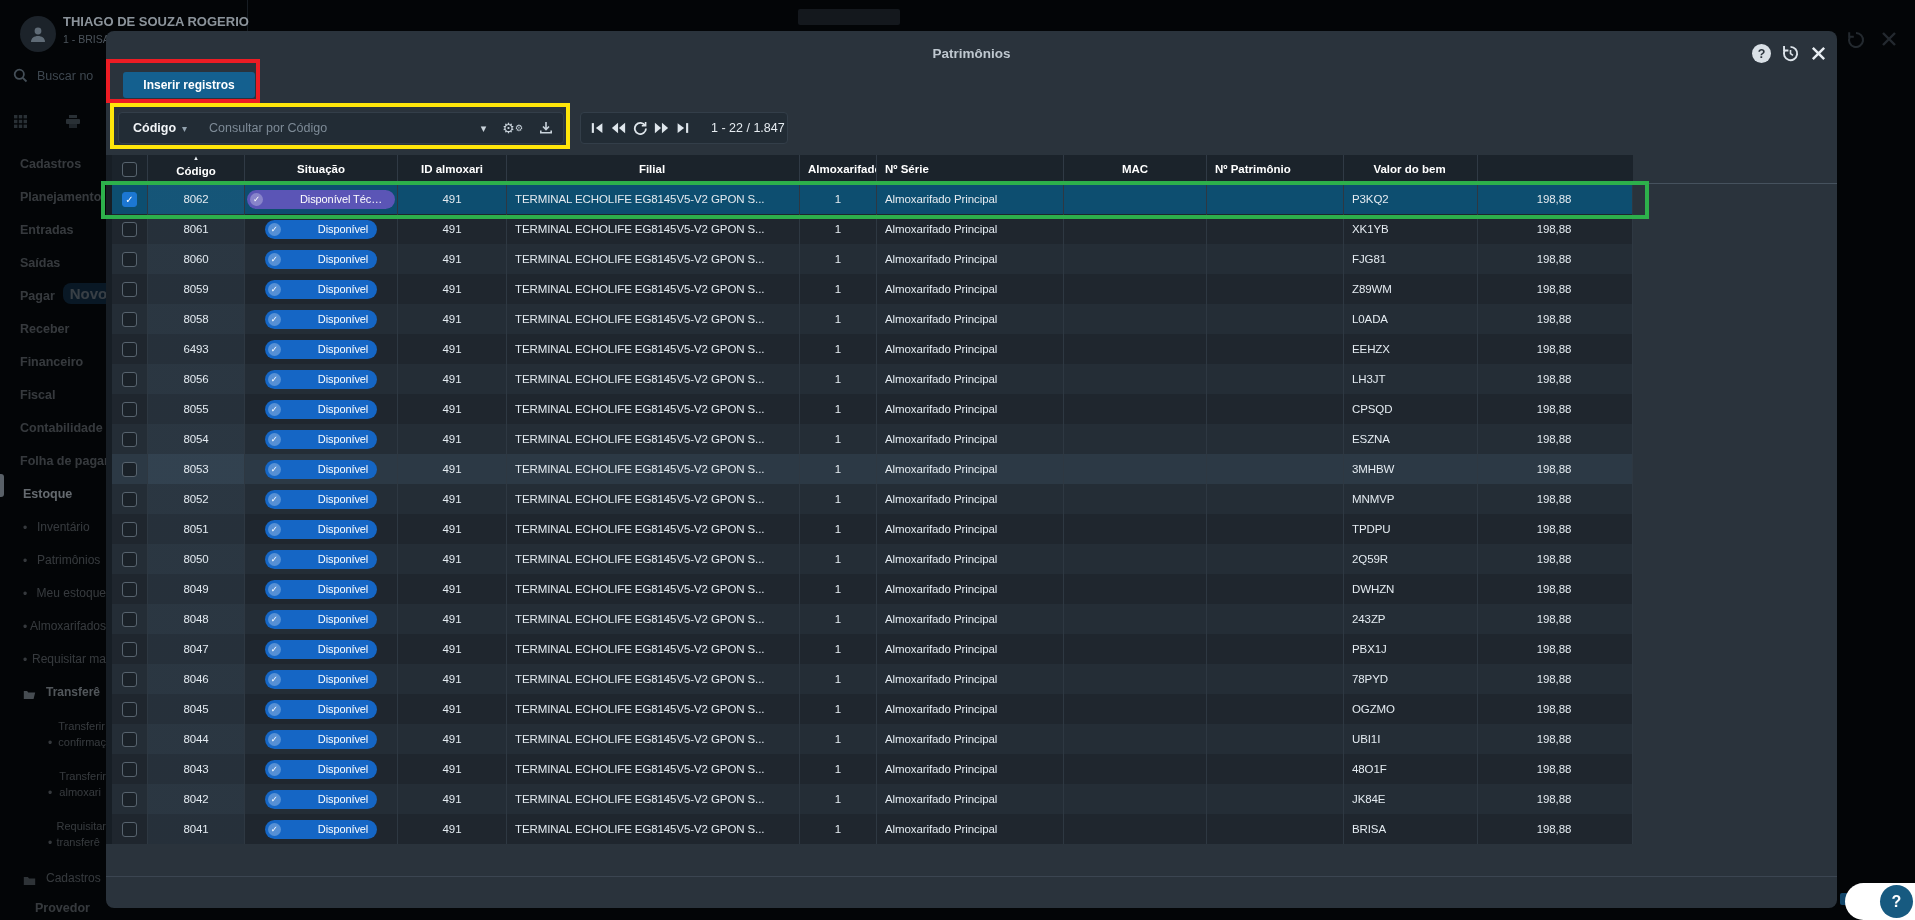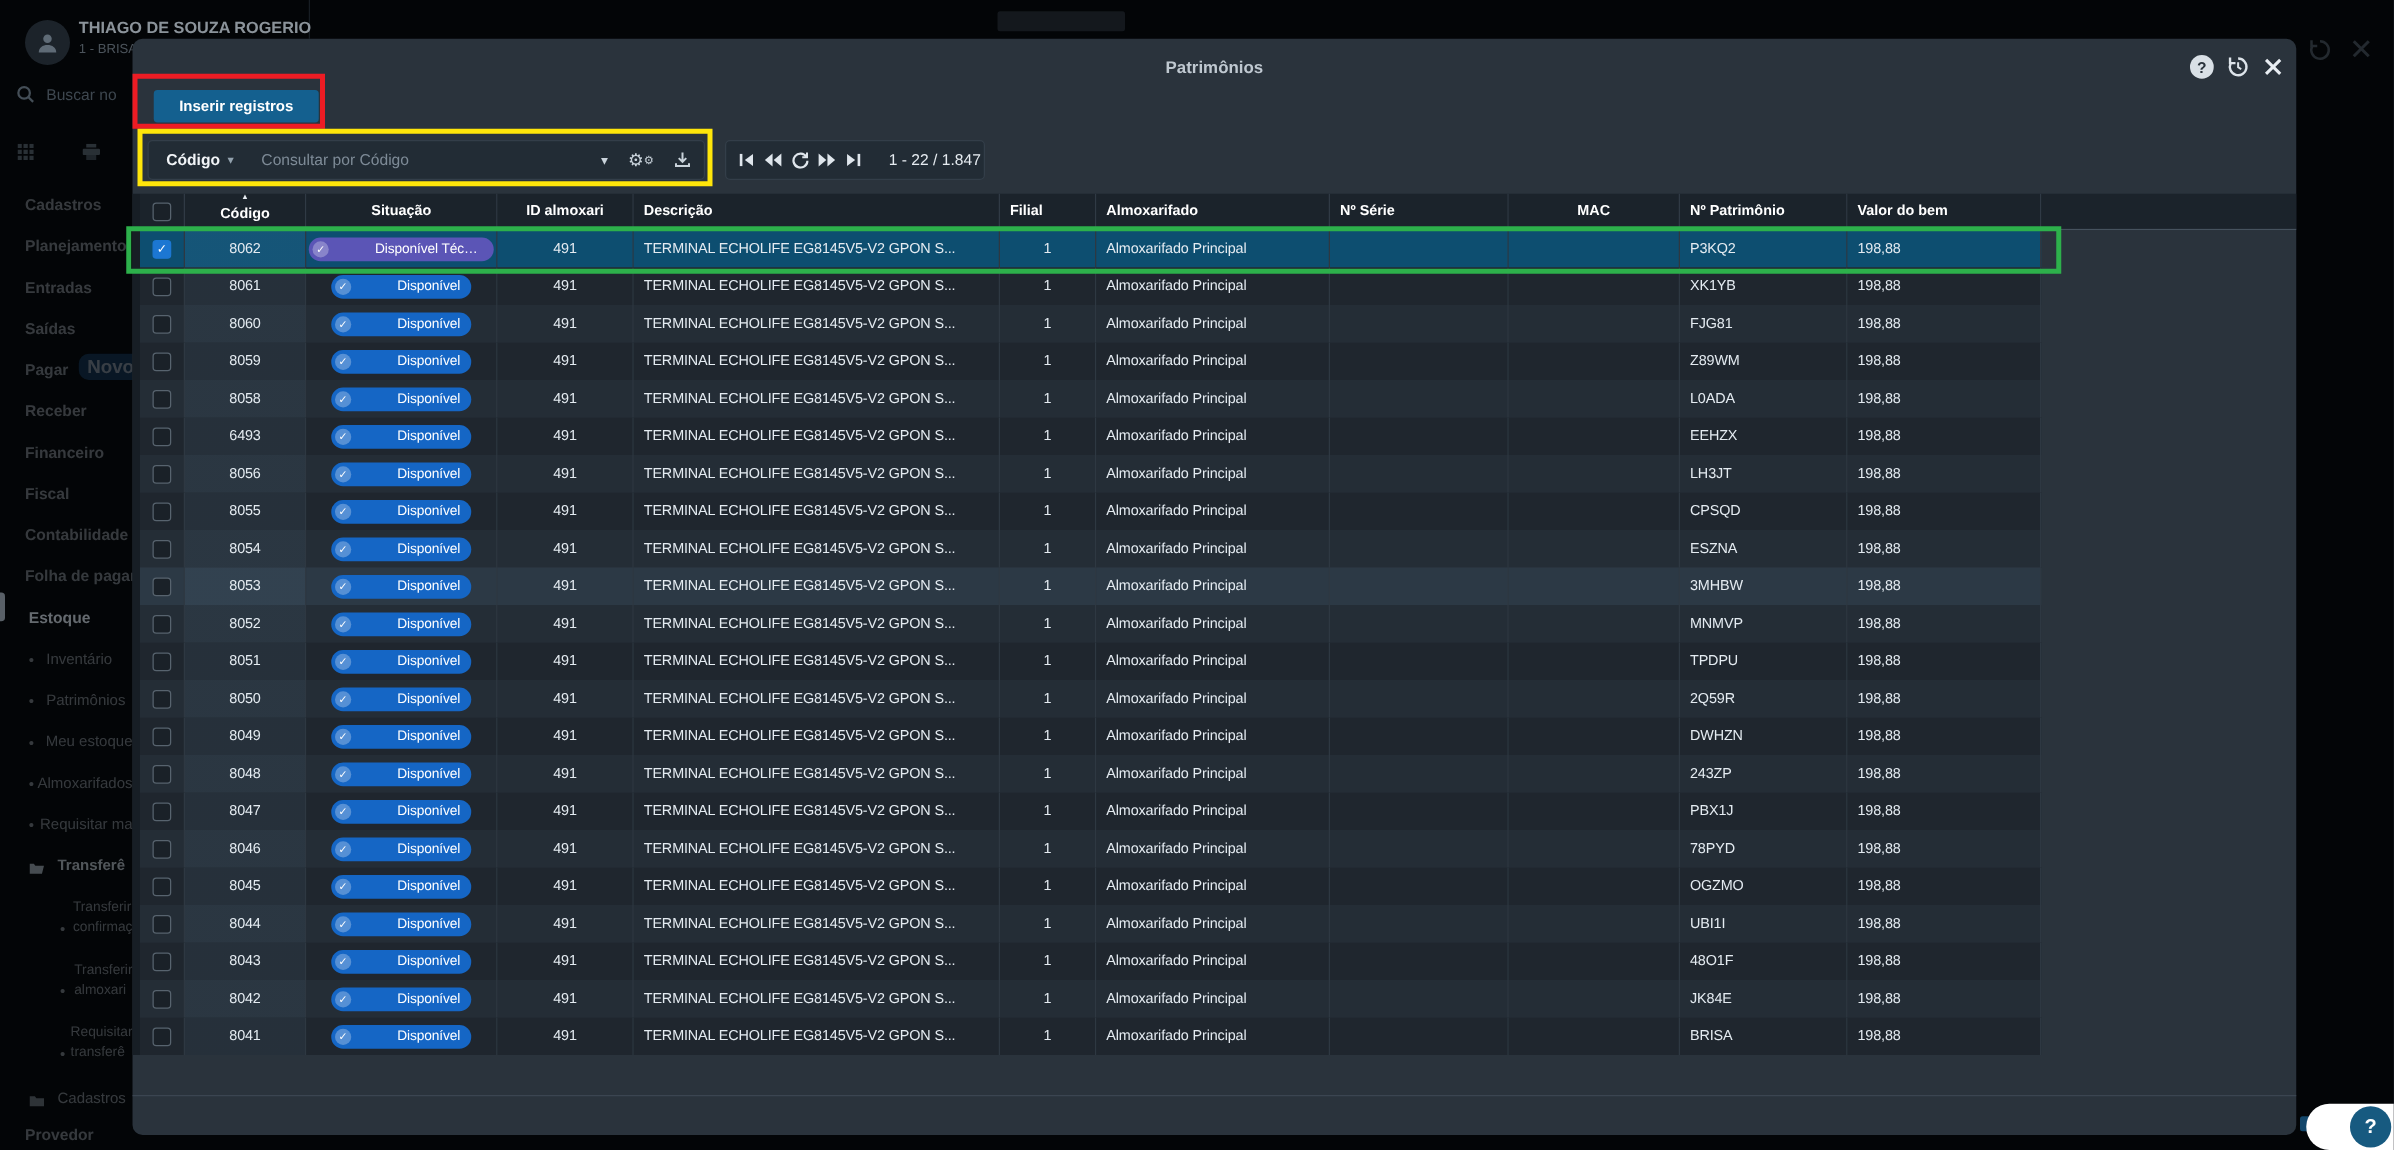--- a/index.html
+++ b/index.html
@@ -24,21 +24,21 @@
   .sidebar-nav{position:absolute;left:0;top:139px;width:106px;overflow:hidden;}
   .snav{display:flex;align-items:flex-end;color:#c6cfd7;opacity:.26;white-space:nowrap;}
   .snav .swrap{display:flex;flex-direction:column;line-height:16px;}
   .t-root{height:33px;padding-left:20px;font-size:12.5px;font-weight:bold;}
   .t-active{height:33px;padding-left:23px;font-size:12.5px;font-weight:bold;opacity:.5;position:relative;}
   .t-active::before{content:"";position:absolute;left:0;top:5px;width:4px;height:23px;background:#aebbc6;border-radius:0 3px 3px 0;}
   .t-sub{height:33px;padding-left:23px;font-size:12px;}
   .t-folder-open{height:33px;padding-left:23px;font-size:12px;font-weight:bold;opacity:.4;}
   .t-sub2{height:50px;padding-left:48px;font-size:11px;}
   .t-folder{height:36px;padding-left:23px;font-size:12px;}
-  .t-section{height:30px;padding-left:20px;font-size:12.5px;font-weight:bold;}
+  .t-section{height:30px;padding-left:35px;font-size:12.5px;font-weight:bold;}
   .blt{width:14px;font-size:12px;}
   .fold{margin-right:10px;display:inline-flex;color:#aab6c0;}
   .novo{margin-left:8px;background:rgba(32,92,146,.85);color:#cfe3f5;font-size:15px;font-weight:bold;padding:2px 7px;border-radius:8px;}
   
   .modal{position:absolute;left:106px;top:31px;width:1731px;height:877px;background:#2a333c;border-radius:8px;z-index:10;}
   .modal-title{position:absolute;left:0;right:0;top:15px;text-align:center;font-size:13.5px;font-weight:bold;color:#bfc8d0;}
   .mh-icons{position:absolute;right:10px;top:13px;display:flex;align-items:center;gap:10px;color:#dde4ea;}
   .help-circle{width:19px;height:19px;border-radius:50%;background:#d9e0e6;color:#2a333c;font-size:12.5px;font-weight:bold;display:flex;align-items:center;justify-content:center;cursor:pointer;}
   .mh-btn{display:flex;align-items:center;justify-content:center;cursor:pointer;}
   .insert-btn{position:absolute;left:17px;top:41px;width:132px;height:26px;background:#14608f;border:none;border-radius:3px;color:#fff;font-size:12px;font-weight:bold;font-family:inherit;cursor:pointer;}
@@ -68,21 +68,21 @@
   .th.sorted span:last-child{margin-top:4px;}
   .row{height:30px;cursor:pointer;}
   .td{border-right:1px solid #2e3842;font-size:11.5px;color:#e4ebf1;letter-spacing:-0.1px;}
   .even .td{background:#242d36;}
   .odd .td{background:#1f262e;}
   .hov .td{background:#2c3945;}
   .sel .td{background:#0d4e70;}
   .td.codigo{background-image:linear-gradient(rgba(130,180,220,.07),rgba(130,180,220,.07));}
   .td.fill{background:transparent !important;border-right:none;background-image:none !important;}
   .al-c{justify-content:center;}
-  .al-r{justify-content:flex-start;padding-right:10px;}
+  .al-r{justify-content:center;padding-right:10px;}
   .al-l{justify-content:flex-start;}
   .cb{width:15px;height:15px;border-radius:3px;border:1.5px solid #57636e;background:#1a2128;display:flex;align-items:center;justify-content:center;box-sizing:border-box;cursor:pointer;font-size:10px;color:#fff;}
   .cb.on{background:#1c77d2;border-color:#1c77d2;font-weight:bold;}
   .badge{display:inline-flex;align-items:center;gap:5px;height:19px;border-radius:10px;padding:0 9px 0 3px;font-size:11px;color:#fff;max-width:100%;}
   .badge .bic{width:13px;height:13px;border-radius:50%;background:rgba(255,255,255,.28);font-size:8.5px;display:flex;align-items:center;justify-content:center;flex:none;}
   .badge span:last-child{overflow:hidden;text-overflow:ellipsis;white-space:nowrap;margin-left:32px;}
   .v-def{background:#1566c5;}
   .v-tec{background:#5b55b6;}
   .modal-footline{position:absolute;left:0;right:0;top:845px;border-top:1px solid #3b4551;}
   
@@ -366,23 +366,20 @@
         <div class="th al-c sorted">
           <span class="sort-arrow">▲</span>
           <span>Código</span>
         </div>
         <div class="th al-c">
           <span>Situação</span>
         </div>
         <div class="th al-c">
           <span>ID almoxari</span>
         </div>
-        <div class="th al-l">
-          <span>Descrição</span>
-        </div>
         <div class="th al-r">
           <span>Filial</span>
         </div>
         <div class="th al-l">
           <span>Almoxarifado</span>
         </div>
         <div class="th al-l">
           <span>Nº Série</span>
         </div>
         <div class="th al-c">

